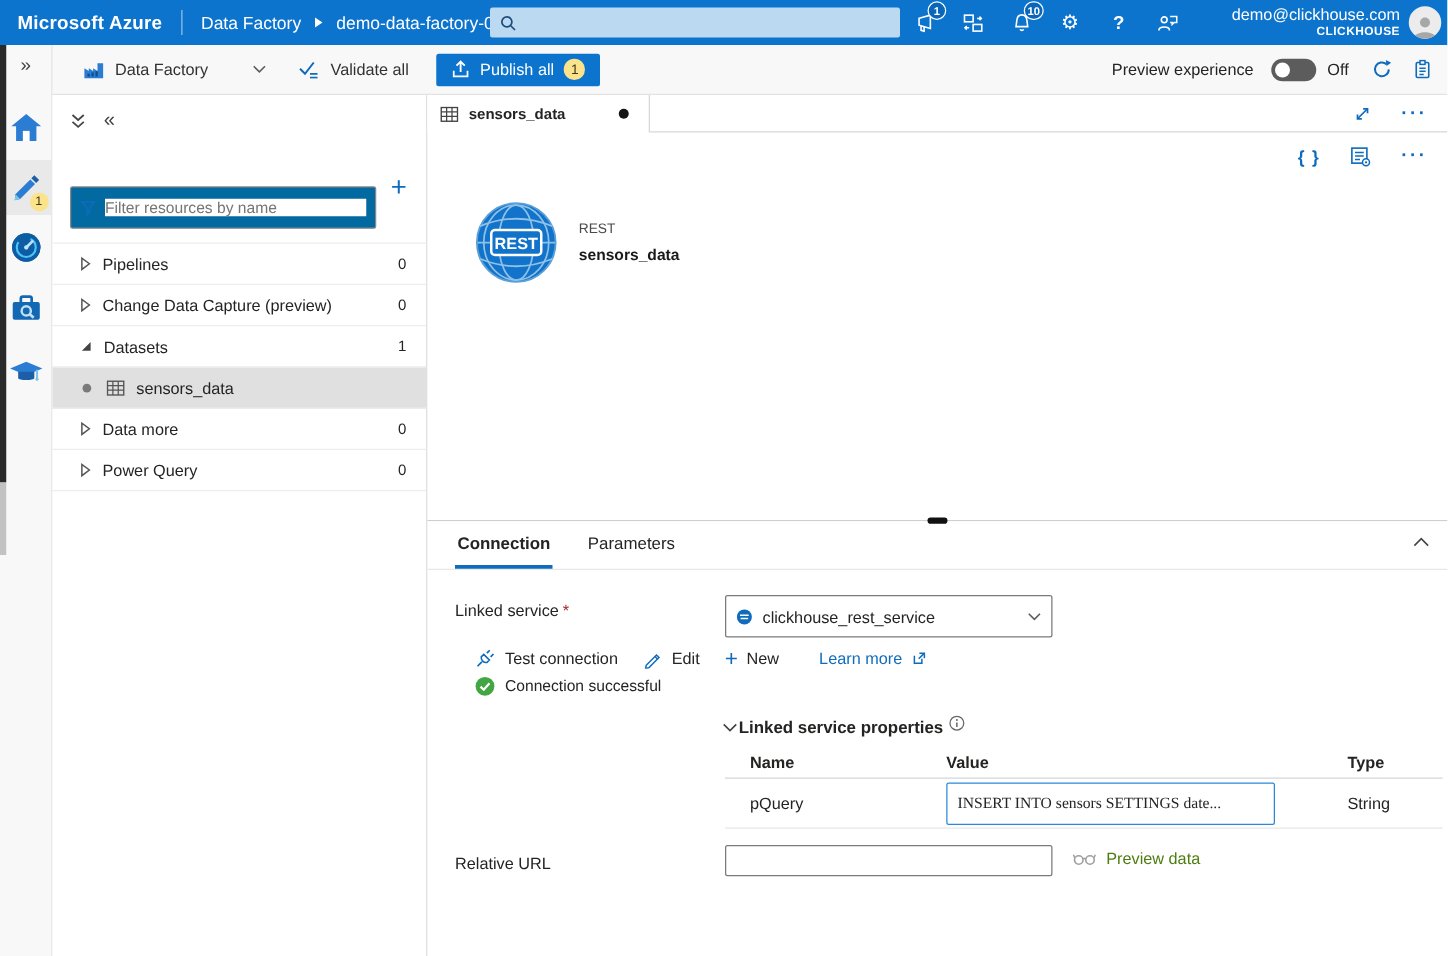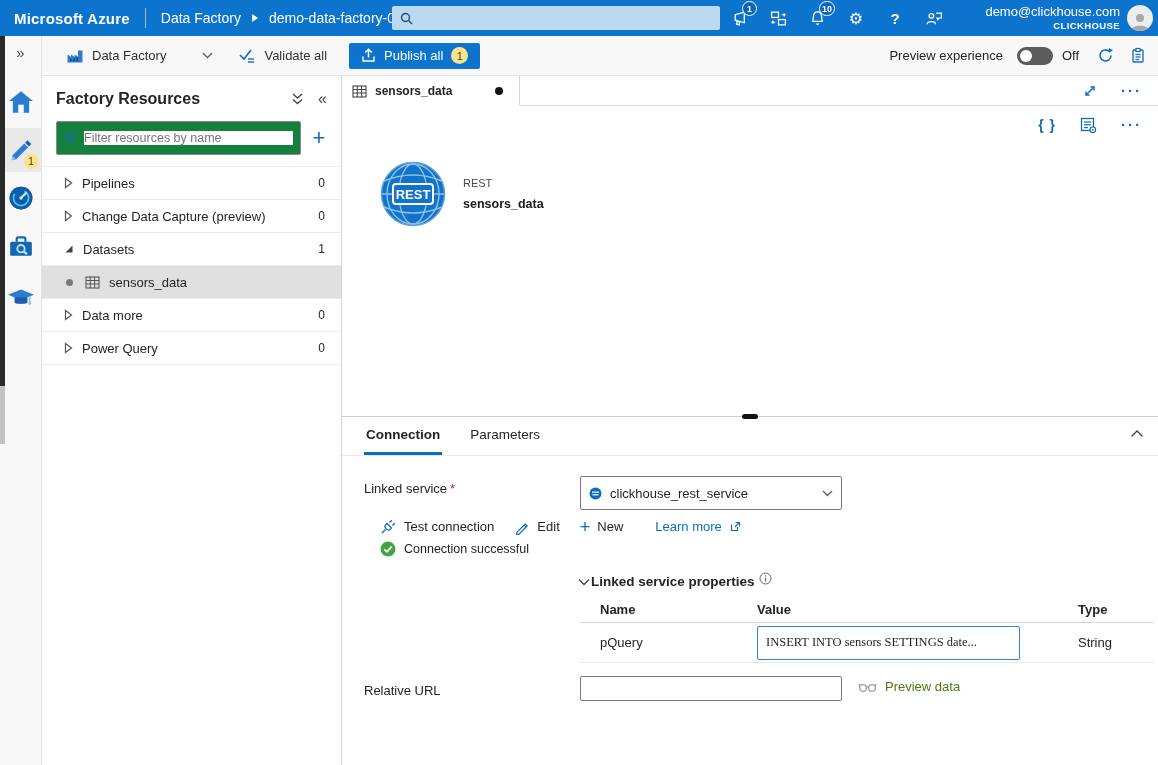--- a/index.html
+++ b/index.html
@@ -41,21 +41,21 @@
   .rail-badge { position:absolute; right:3px; bottom:3px; width:15px; height:15px; border-radius:50%; background:#fbe38b; color:#42381a; font-size:10px; display:flex; align-items:center; justify-content:center; }
   .darkstrip { position:absolute; left:0; top:36px; width:5px; height:350px; background:#2a2a2a; z-index:5; }
   .darkthumb { position:absolute; left:0; top:386px; width:5px; height:58px; background:#c2c2c2; z-index:5; }
 
   
   .resources { position:absolute; left:42px; top:76px; width:300px; bottom:0; background:#fff; border-right:1px solid #d6d6d6; }
   .res-head { display:flex; align-items:center; padding:14px 14px 0 14px; }
   .res-title { flex:1; font-size:16px; font-weight:700; }
   .res-hicons { display:flex; gap:14px; align-items:center; color:#444; }
   .filterrow { display:flex; align-items:center; margin:13px 8px 0 14px; gap:4px; }
-  .filterbox { flex:1; height:25px; border:1px solid #8a8886; border-radius:2px; display:flex; align-items:center; padding:16px 7px; gap:7px; background:#15803d; }
+  .filterbox { flex:1; height:25px; border:1px solid #8a8886; border-radius:2px; display:flex; align-items:center; padding:16px 7px; gap:7px; background:#0369a1;margin-top:32px; }
   .filterbox input { flex:1; border:none; outline:none; font-family:inherit; font-size:12.5px; color:#333; }
   .filterbox input::placeholder { color:#767574; opacity:1; }
   .plusbtn { width:28px; text-align:center; color:#0f6cbd; font-size:22px; font-weight:300; line-height:22px; }
   .tree { margin-top:11px; border-top:1px solid #ededed; }
   .trow { height:33px; display:flex; align-items:center; padding:0 16px 0 22px; border-bottom:1px solid #ededed; }
   .trow .lbl { flex:1; margin-left:9px; font-size:13px; }
   .trow .cnt { font-size:12px; color:#252423; }
   .dsrow { height:33px; display:flex; align-items:center; background:#e0e0e0; padding-left:24px; border-bottom:1px solid #ededed; }
   .graydot { width:7px; height:7px; border-radius:50%; background:#7a7a7a; }
   .dsrow .lbl { margin-left:9px; font-size:13px; }
@@ -284,21 +284,20 @@
           <circle cx="21" cy="15" r="1.2" fill="#7fc4e8"></circle>
         </svg>
     </span>
   </div>
 </div>
 <div class="darkstrip"></div>
 <div class="darkthumb"></div>
 
 <div class="resources">
   <div class="res-head">
-    <span class="res-title">Factory Resources</span>
     <span class="res-hicons">
       <span>
         <svg width="13" height="14" viewBox="0 0 13 14">
             <polyline points="2,2 6.5,6 11,2" fill="none" stroke="#444" stroke-width="1.4"></polyline>
             <polyline points="2,7.5 6.5,11.5 11,7.5" fill="none" stroke="#444" stroke-width="1.4"></polyline>
           </svg>
       </span>
       <span style="font-size:16px;line-height:14px;">«</span>
     </span>
   </div>

